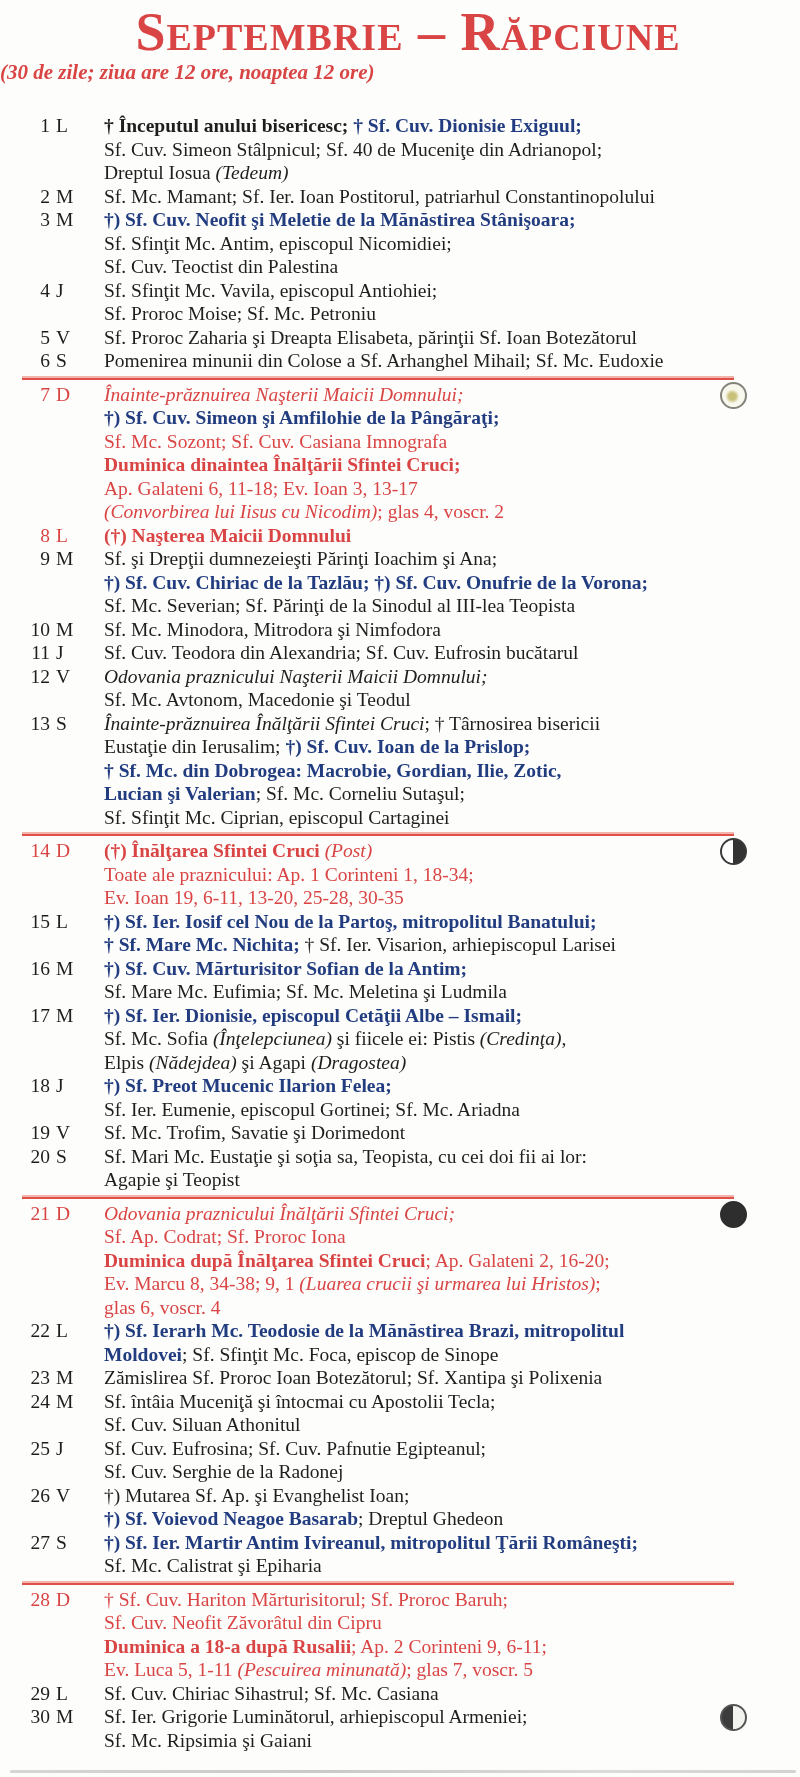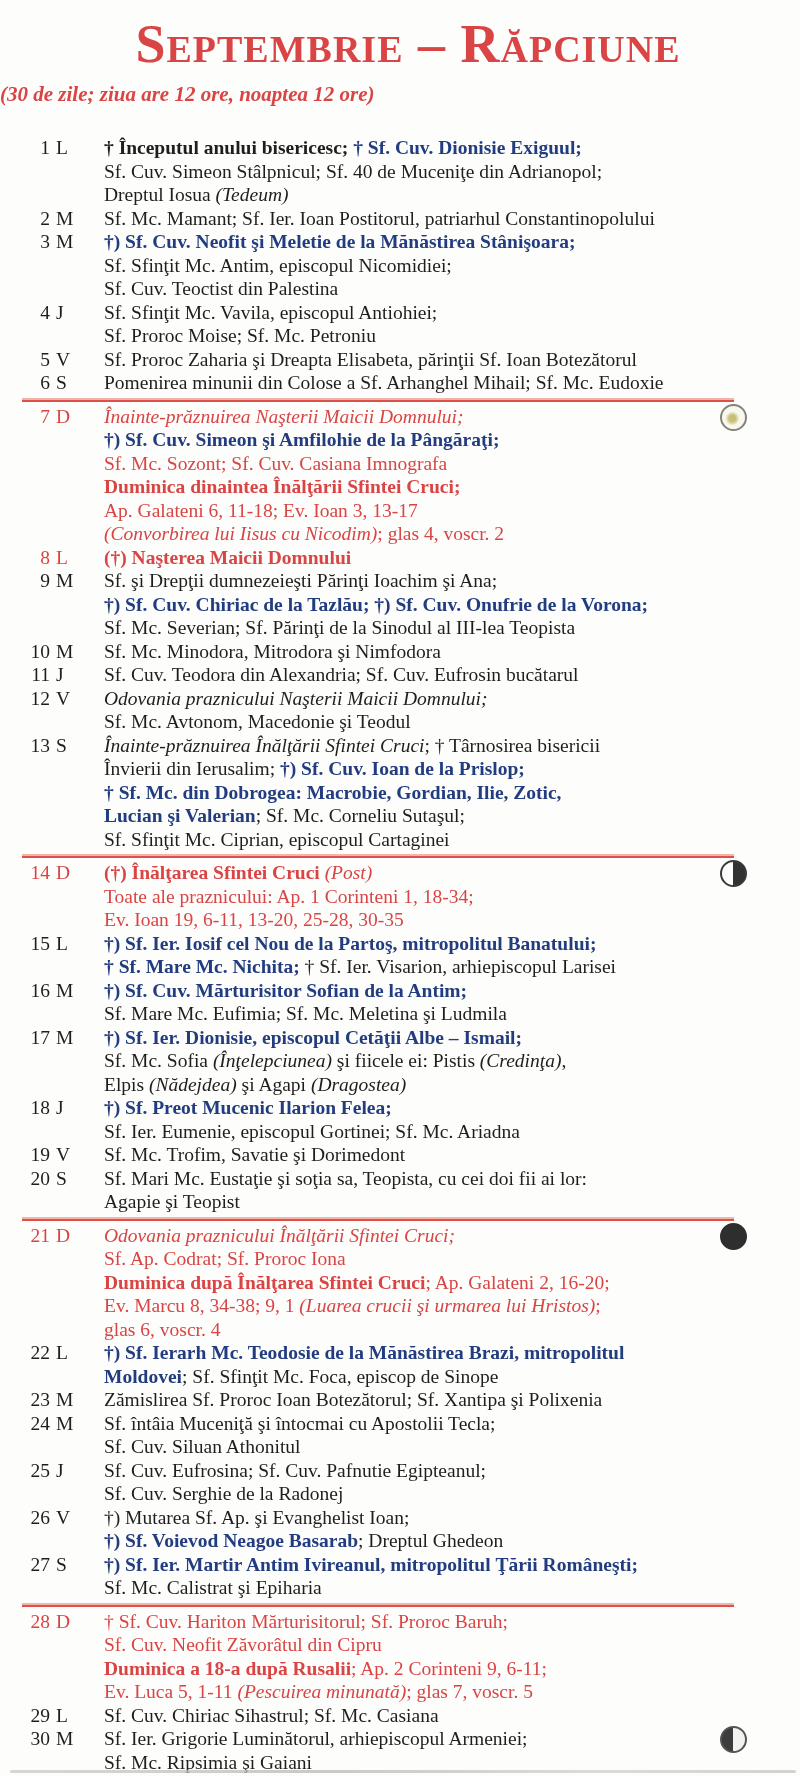--- a/index.html
+++ b/index.html
@@ -6,21 +6,21 @@
   .page {
     position:relative;
     width:800px; height:1777px;
     background:#fdfdfb;
     overflow:hidden;
     font-family:"Liberation Serif", serif;
     color:var(--black,#1e1e1e);
   }
   .header { padding-top:6px; }
   .page-title {
-    margin:12px;
+    margin:0;
     text-align:center;
     font-variant:small-caps;
     font-weight:bold;
     font-size:54px;
     line-height:52px;
     letter-spacing:1px;
     color:var(--red,#d94444);
     padding-left:16px;
   }
   .page-subtitle {
@@ -192,21 +192,21 @@
         <div class="day-label"><span class="day-num">12</span><span class="day-dow">V</span></div>
         <div class="day-lines">
           <div class="line"><span class="s-ki">Odovania praznicului Naşterii Maicii Domnului;</span></div>
           <div class="line"><span class="s-k">Sf. Mc. Avtonom, Macedonie şi Teodul</span></div>
         </div>
       </div>
       <div class="day-row">
         <div class="day-label"><span class="day-num">13</span><span class="day-dow">S</span></div>
         <div class="day-lines">
           <div class="line"><span class="s-ki">Înainte-prăznuirea Înălţării Sfintei Cruci</span><span class="s-k">; † Târnosirea bisericii</span></div>
-          <div class="line"><span class="s-k">Învierii din Ierusalim; </span><span class="s-b">†) Sf. Cuv. Ioan de la Prislop;</span></div>
+          <div class="line"><span class="s-k">Eustaţie din Ierusalim; </span><span class="s-b">†) Sf. Cuv. Ioan de la Prislop;</span></div>
           <div class="line"><span class="s-b">† Sf. Mc. din Dobrogea: Macrobie, Gordian, Ilie, Zotic,</span></div>
           <div class="line"><span class="s-b">Lucian şi Valerian</span><span class="s-k">; Sf. Mc. Corneliu Sutaşul;</span></div>
           <div class="line"><span class="s-k">Sf. Sfinţit Mc. Ciprian, episcopul Cartaginei</span></div>
         </div>
       </div>
       <div class="sep"></div>
       <div class="day-row">
         <div class="day-label red-label"><span class="day-num">14</span><span class="day-dow">D</span></div>
         <div class="day-lines">
           <div class="line"><span class="s-rb">(†) Înălţarea Sfintei Cruci </span><span class="s-ri">(Post)</span><span class="moon moon-last"></span></div>

